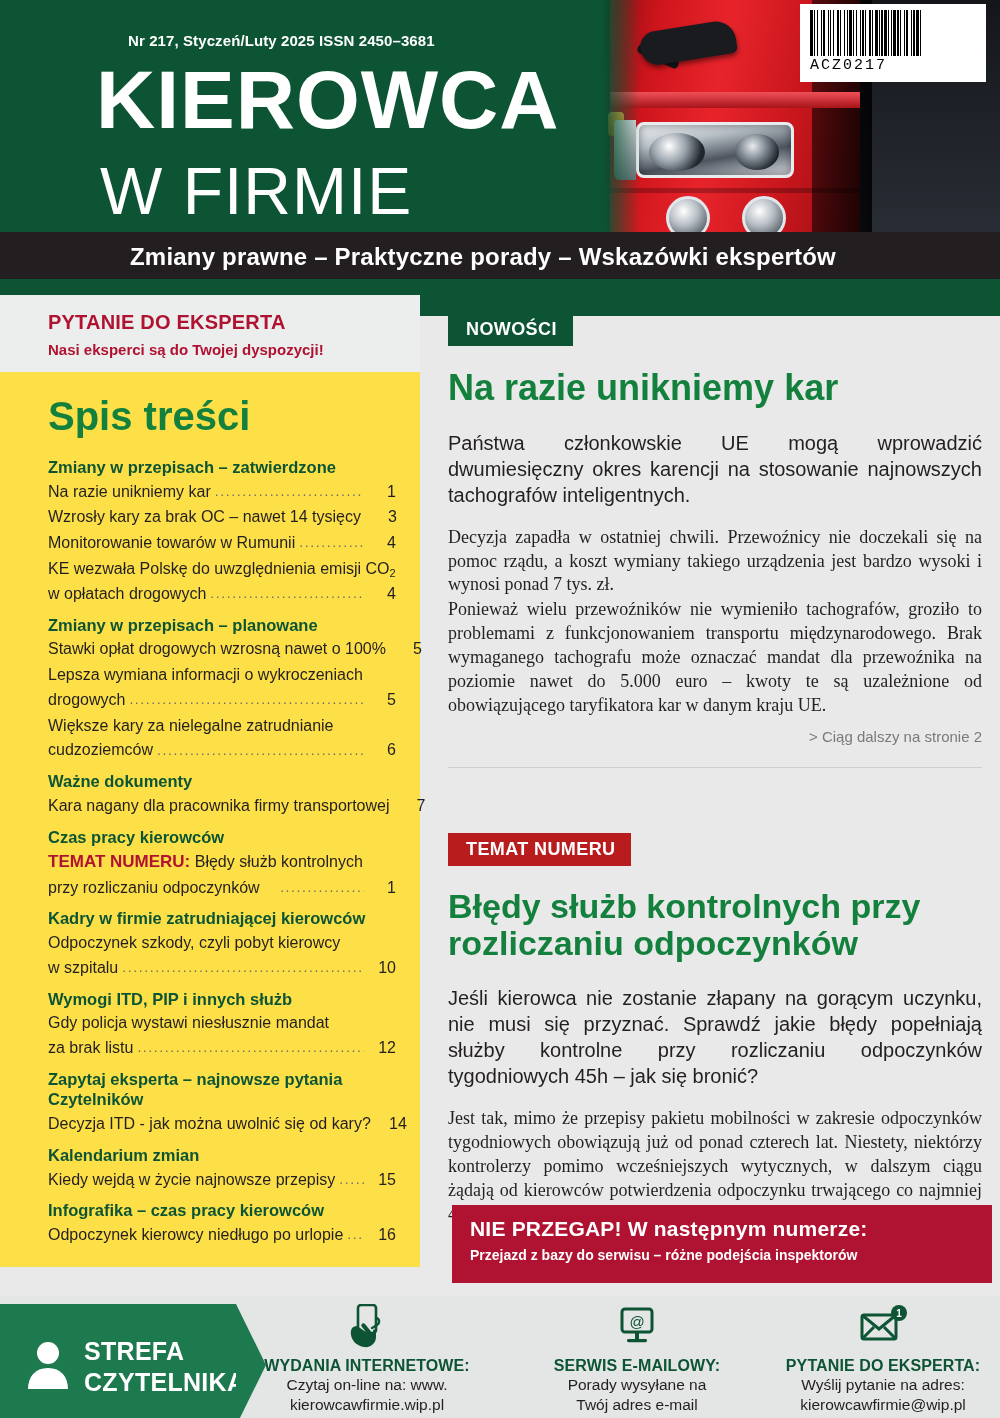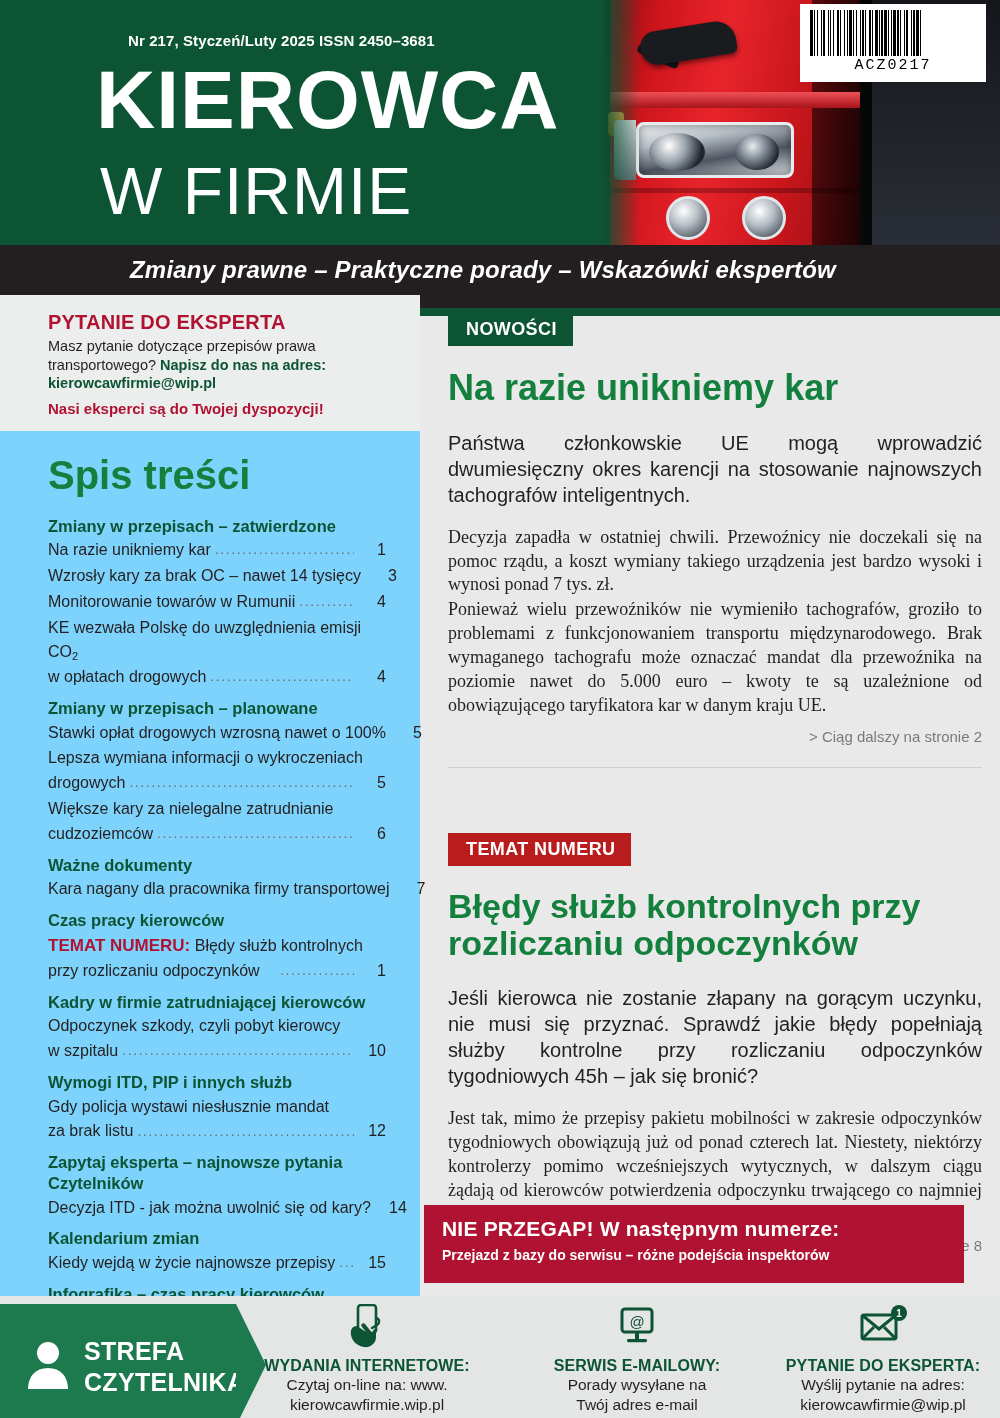--- a/index.html
+++ b/index.html
@@ -105,28 +105,28 @@
   }
 
   
   .barcode-box {
     position: absolute; right: 14px; top: 4px; width: 186px; height: 78px;
     background: #ffffff; padding: 6px 10px 2px 10px;
   }
   .barcode-bars { height: 46px; width: 100%; display: flex; gap: 0; }
   .barcode-bars i { display:block; height:100%; background:#000; }
   .barcode-text {
-    text-align: center; font-family: "Liberation Mono", monospace;
+    text-align: left; font-family: "Liberation Mono", monospace;
     font-size: 15px; letter-spacing: 2px; color: #000; margin-top: 1px;
   }
 
   
   .tagline {
-    position: absolute; left: 0; top: 245px; width: 1000px; height: 63px;
-    background: #231f20; color: #ffffff; font-style: italic;
+    position: absolute; left: 0; top: 232px; width: 1000px; height: 47px;
+    background: #231f20; color: #ffffff;
   }
   .tagline span {
     position: absolute; left: 130px; top: 11px;
     font-size: 24px; font-weight: bold; letter-spacing: .2px;
   }
 
   
   .left-col { position: absolute; left: 0; top: 295px; width: 420px; }
   .expert-box {
     background: #eceded; padding: 16px 24px 14px 48px;
@@ -134,21 +134,21 @@
   .expert-title {
     color: #b01232; font-size: 20px; font-weight: bold; letter-spacing: .2px;
     margin-bottom: 3px;
   }
   .expert-text { font-size: 14.5px; line-height: 1.28; color: #231f20; }
   .expert-text b { color: #0c5434; }
   .expert-cta {
     color: #b01232; font-size: 15px; font-weight: bold; margin-top: 7px;
   }
 
-  .toc-wrap { background: #7dd3fc; padding: 14px 34px 18px 48px; min-height: 860px; }
+  .toc-wrap { background: #fde047; padding: 14px 24px 18px 48px; min-height: 860px; }
   .toc-heading {
     color: #14803d; font-size: 40px; font-weight: bold; margin: 8px 0 18px 0;
   }
   .toc-group-title {
     color: #0c5434; font-size: 16.5px; font-weight: bold;
     margin: 8px 0 2px 0; line-height: 1.25;
   }
   .toc-entry {
     display: flex; align-items: flex-end; font-size: 16px; color: #231f20;
     line-height: 1.55; margin: 0 0 1px 0;
@@ -188,21 +188,21 @@
     font-size: 18px; color: #231f20; line-height: 1.33; text-align: justify;
   }
   .art-body p { margin-bottom: 1px; }
   .continued {
     text-align: right; color: #7a7a7a; font-size: 15px; margin-top: 10px;
   }
   .divider { height: 1px; background: #cfcfcf; margin: 22px 0 20px 0; }
 
   
   .promo {
-    position: absolute; left: 424px; top: 1205px; width: 540px; height: 78px;
+    position: absolute; left: 452px; top: 1205px; width: 540px; height: 78px;
     background: #b01232; color: #ffffff; padding: 12px 18px;
   }
   .promo-title { font-size: 21px; font-weight: bold; letter-spacing: .2px; }
   .promo-sub { font-size: 14px; font-weight: bold; margin-top: 6px; }
 
   
   .footer {
     position: absolute; left: 0; top: 1296px; width: 1000px; height: 122px;
     background: #e4e5e5;
   }
@@ -339,24 +339,20 @@
   </div>
 
   <div class="tagline">
     <span>Zmiany prawne – Praktyczne porady – Wskazówki ekspertów</span>
   </div>
 
   <div class="left-col">
 
     <div class="expert-box">
       <div class="expert-title">PYTANIE DO EKSPERTA</div>
-      <div class="expert-text">
-        <span>Masz pytanie dotyczące przepisów prawa transportowego?</span>
-        <b>Napisz do nas na adres: kierowcawfirmie@wip.pl</b>
-      </div>
       <div class="expert-cta">Nasi eksperci są do Twojej dyspozycji!</div>
     </div>
 
     <div class="toc-wrap">
       <div class="toc-heading">Spis treści</div>
 
       <div class="toc-group-title">Zmiany w przepisach – zatwierdzone</div>
       <div class="toc-entry">
         <span class="etext">Na razie unikniemy kar</span>
         <span class="edots">..........................................................................</span>

